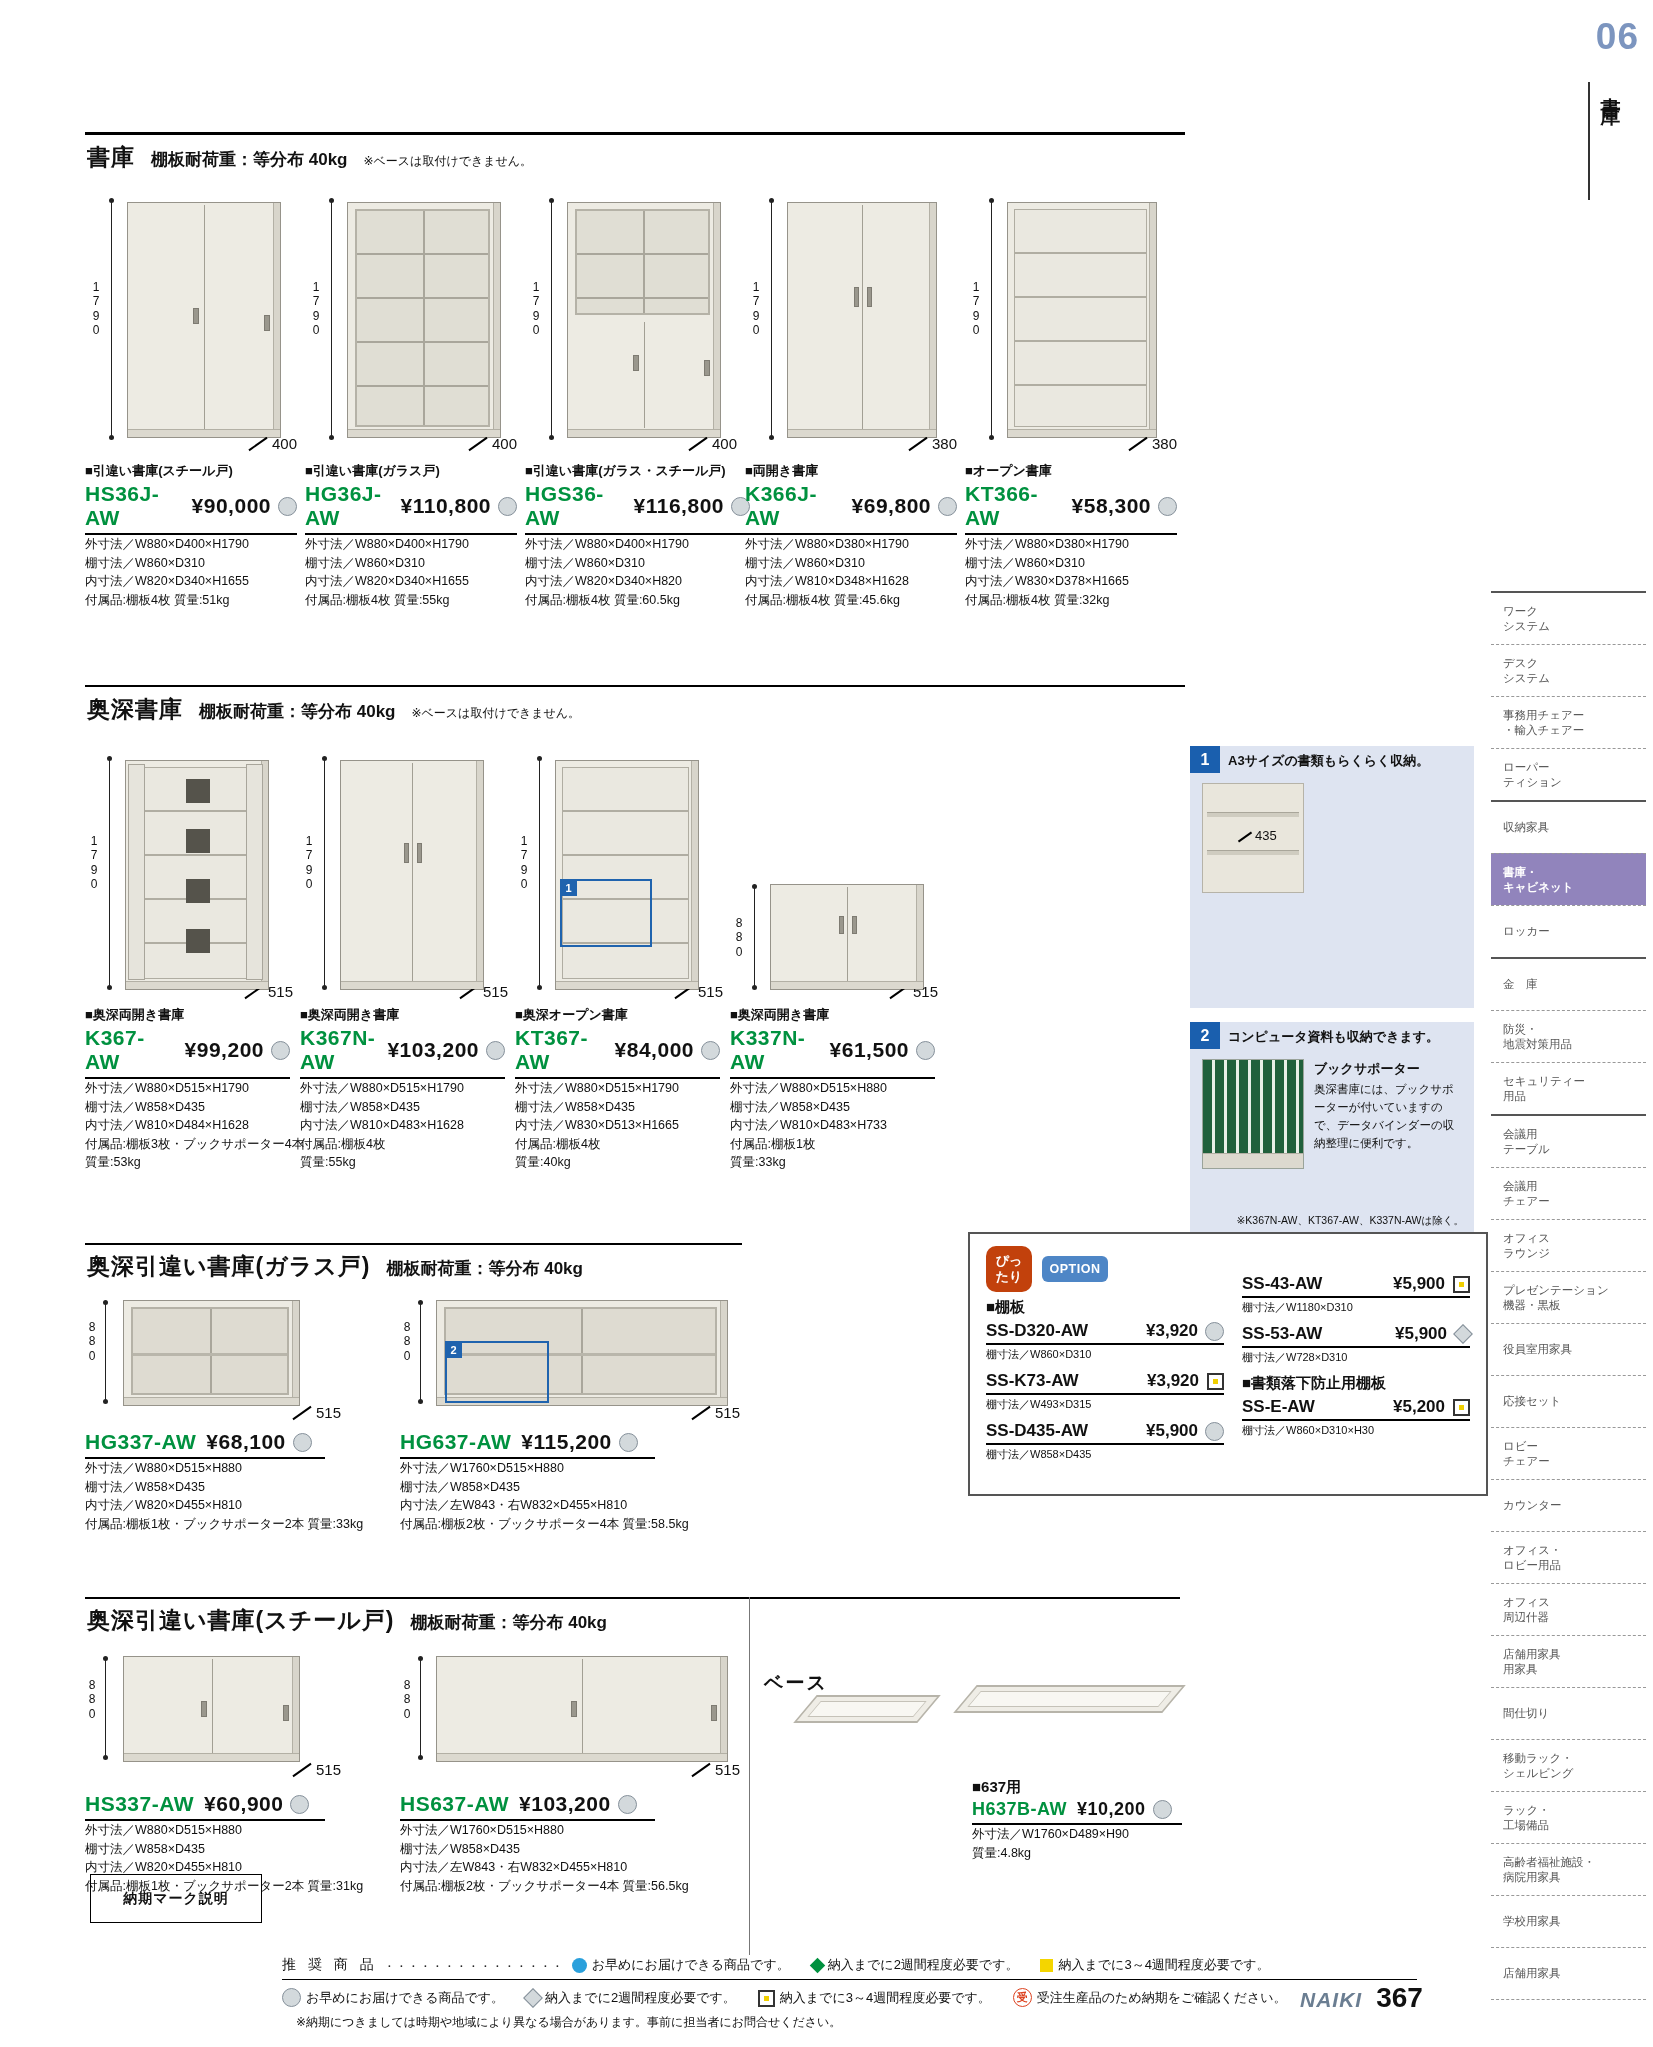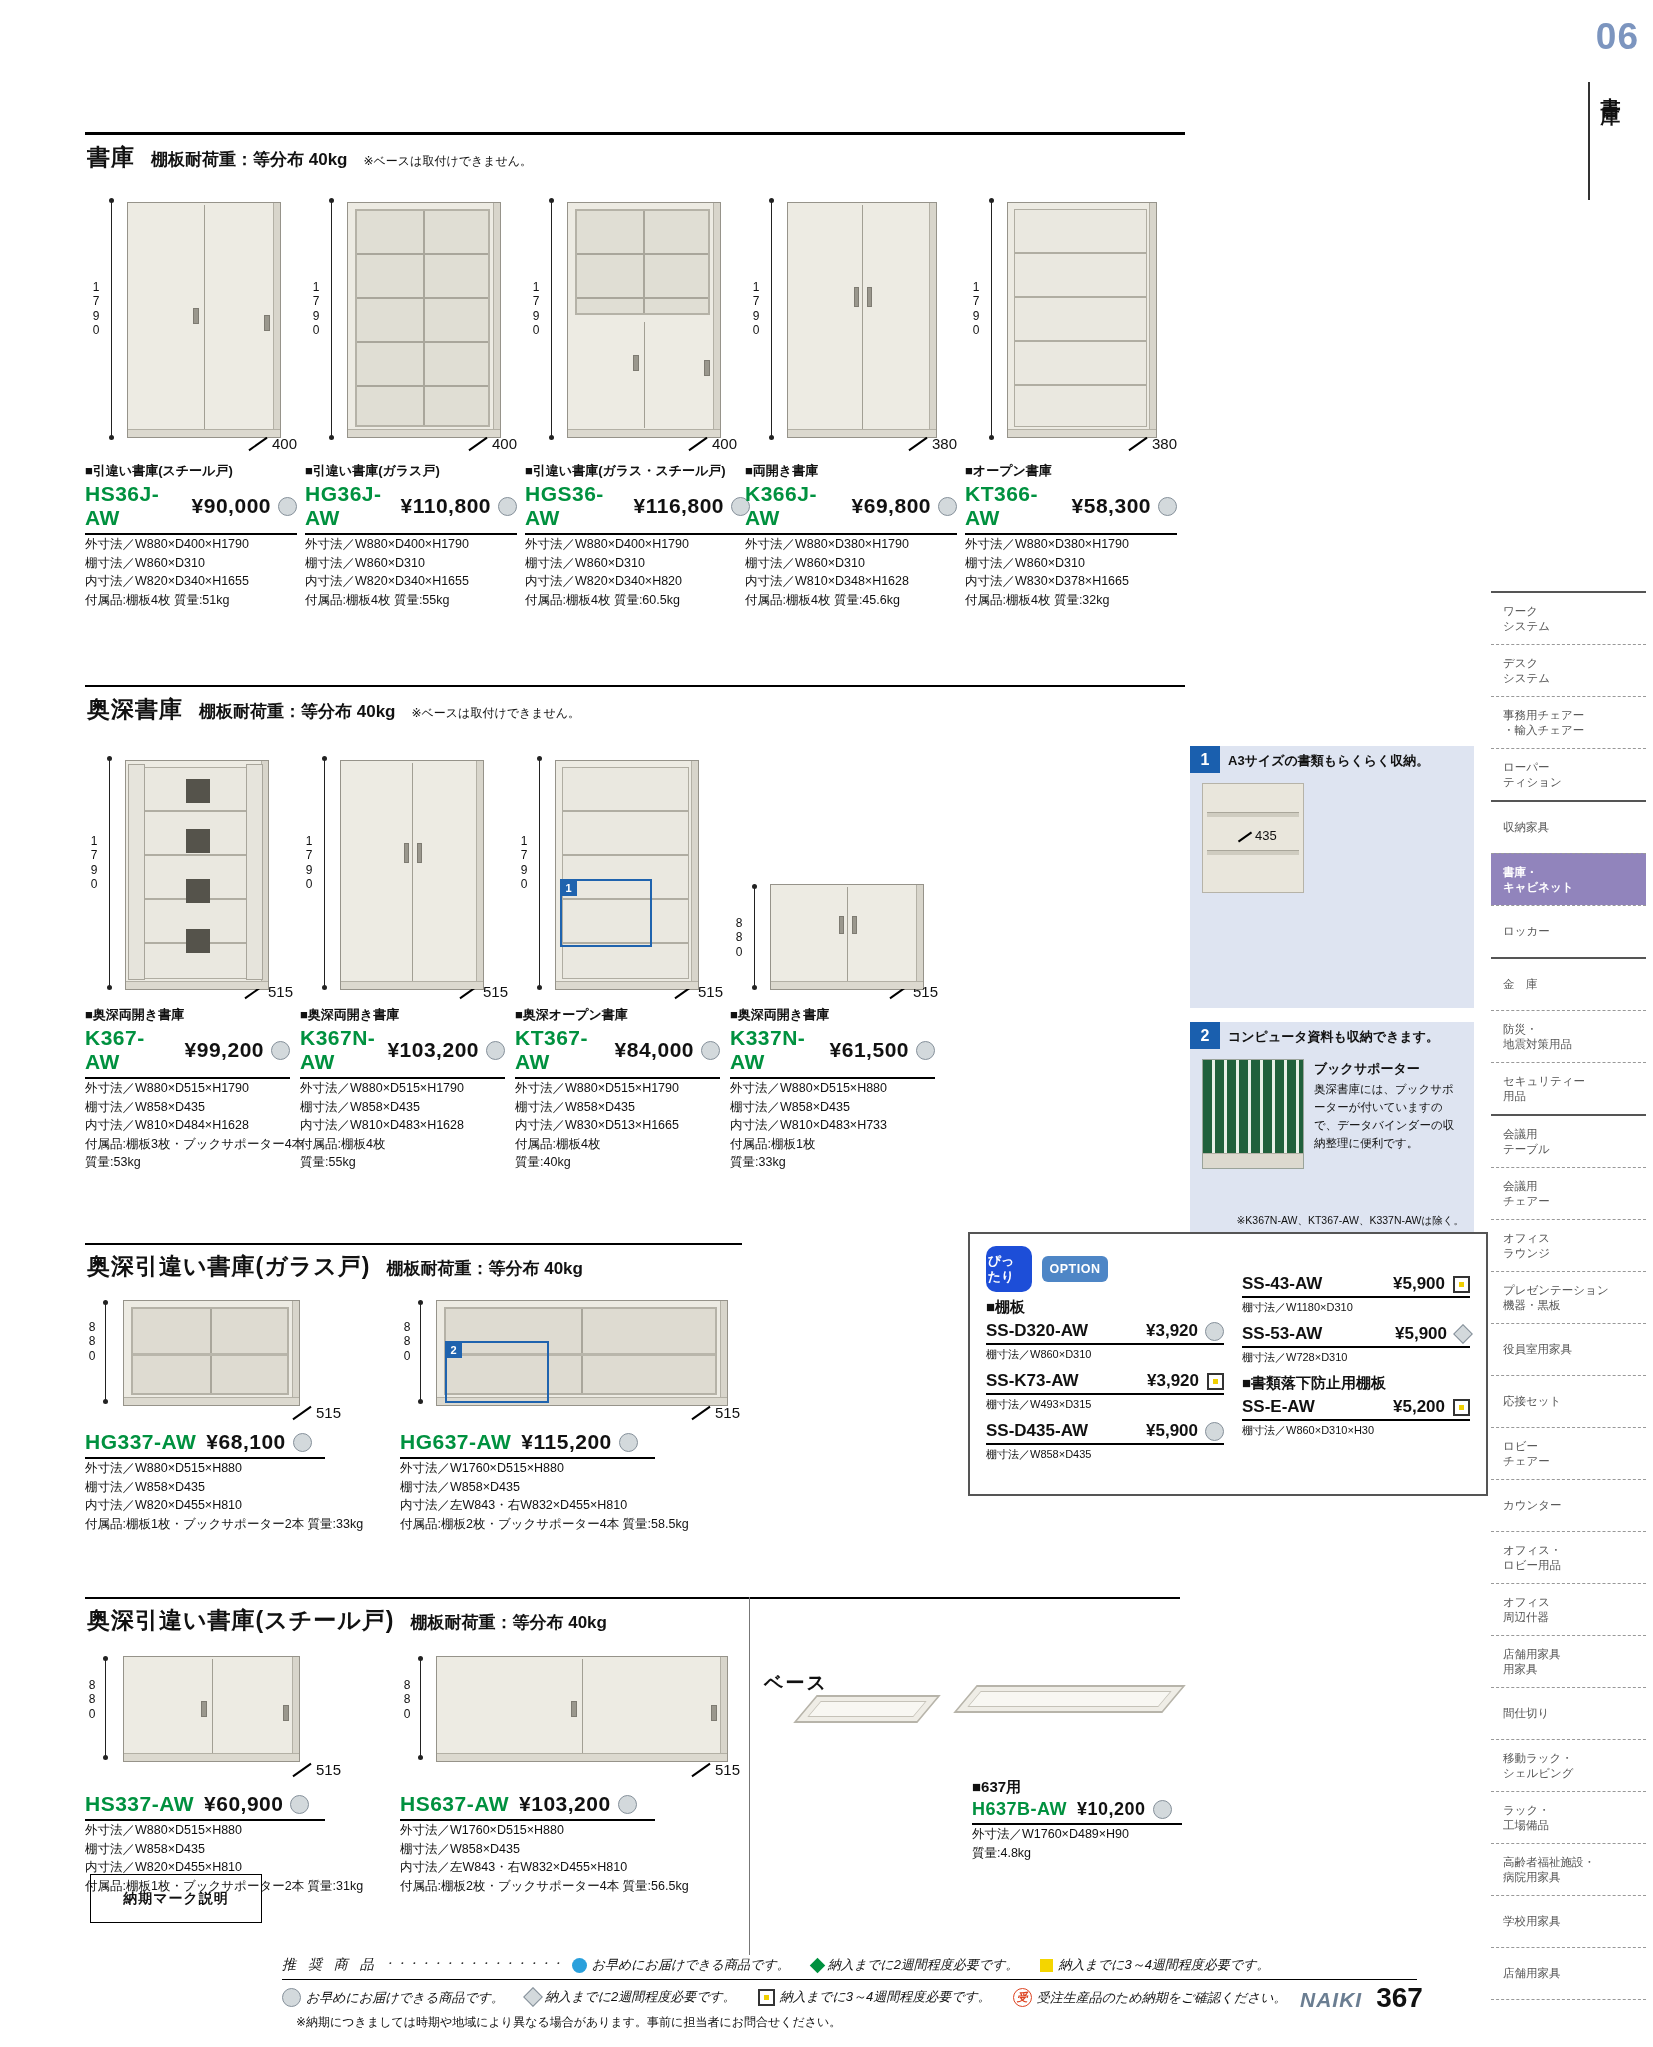--- a/index.html
+++ b/index.html
@@ -76,36 +76,36 @@
   .iphoto-label{position:absolute;left:34px;top:44px;font-size:13px;}
   .iphoto-label::before{content:"";display:inline-block;width:16px;height:2px;background:#000;transform:rotate(-35deg);margin-right:2px;vertical-align:middle;}
   .ibooks{width:100px;height:108px;flex:none;position:relative;border:1px solid #9aa39a;
           background:repeating-linear-gradient(90deg,#20603c 0 9px,#e8efe8 9px 12px);}
   .ibooks::after{content:"";position:absolute;left:0;right:0;bottom:0;height:14px;background:#dcd9cf;border-top:1px solid #b3b0a5;}
   .itxt{font-size:11.5px;line-height:1.55;}
   .itxt .sub{font-size:13px;font-weight:bold;margin-bottom:2px;}
   .ipanel-note{position:absolute;right:10px;bottom:6px;font-size:10.5px;}
   
   .optbox{position:absolute;border:2px solid #555;background:#fff;}
-  .badge-fit{position:absolute;left:16px;top:12px;width:46px;height:46px;border-radius:10px;background:#1d4ed8;
-             color:#fff;font-size:13px;font-weight:bold;display:flex;align-items:center;text-align:center;}
+  .badge-fit{position:absolute;left:16px;top:12px;width:46px;height:46px;border-radius:10px;background:#c2410c;
+             color:#fff;font-size:13px;font-weight:bold;display:flex;align-items:center;justify-content:center;text-align:center;}
   .badge-fit span{width:30px;word-break:break-all;line-height:1.2;}
   .badge-opt{position:absolute;left:72px;top:22px;width:66px;height:26px;border-radius:6px;background:#4e86c6;
              color:#fff;font-size:12.5px;font-weight:bold;display:flex;align-items:center;justify-content:center;letter-spacing:0.5px;}
   .opt-col{position:absolute;}
   .opt-head{font-size:15px;font-weight:bold;margin-bottom:4px;}
   .opt-row{margin-bottom:9px;}
   .opt-line{display:flex;align-items:center;border-bottom:2px solid #000;padding-bottom:2px;}
   .opt-code{font-size:17px;font-weight:bold;}
   .opt-price{font-size:17px;font-weight:bold;margin-left:auto;}
   .opt-spec{font-size:11px;padding-top:2px;}
   
   .legend-box{position:absolute;border:1.5px solid #000;display:flex;align-items:center;justify-content:center;
               font-size:14px;font-weight:bold;letter-spacing:1px;}
-  .lrow{position:absolute;display:flex;align-items:flex-start;font-style:italic;}
+  .lrow{position:absolute;display:flex;align-items:flex-end;}
   .lrow1{border-bottom:1.5px solid #000;padding-bottom:5px;}
   .l-label{font-size:14px;letter-spacing:4px;margin-right:6px;}
   .l-dots{font-size:11px;letter-spacing:1px;margin-right:8px;color:#222;}
   .li{display:flex;align-items:center;gap:5px;font-size:13px;margin-right:22px;white-space:nowrap;}
   .l-note{position:absolute;font-size:12px;}
   
   .brand{position:absolute;display:flex;align-items:baseline;gap:14px;}
   .brand-name{font-size:21px;font-weight:bold;font-style:italic;color:#6b7e92;letter-spacing:1px;}
   .brand-page{font-size:28px;font-weight:bold;color:#111;}
   

